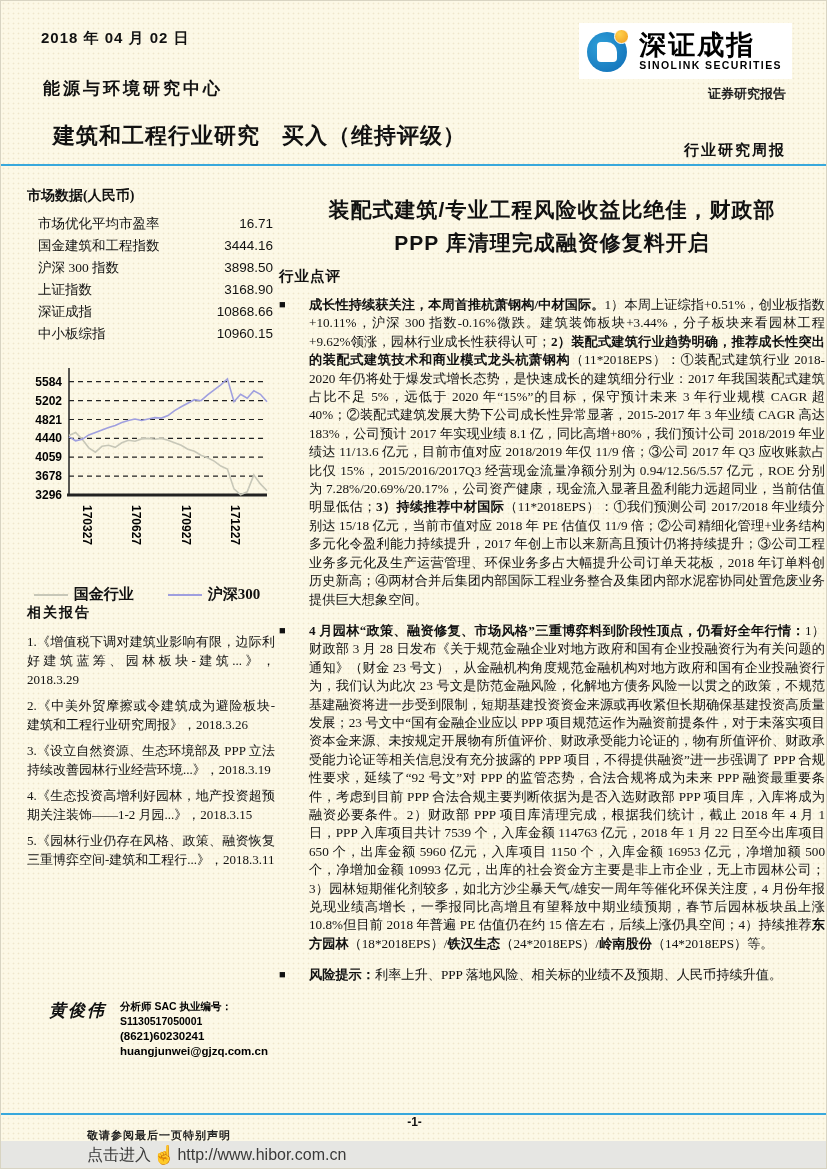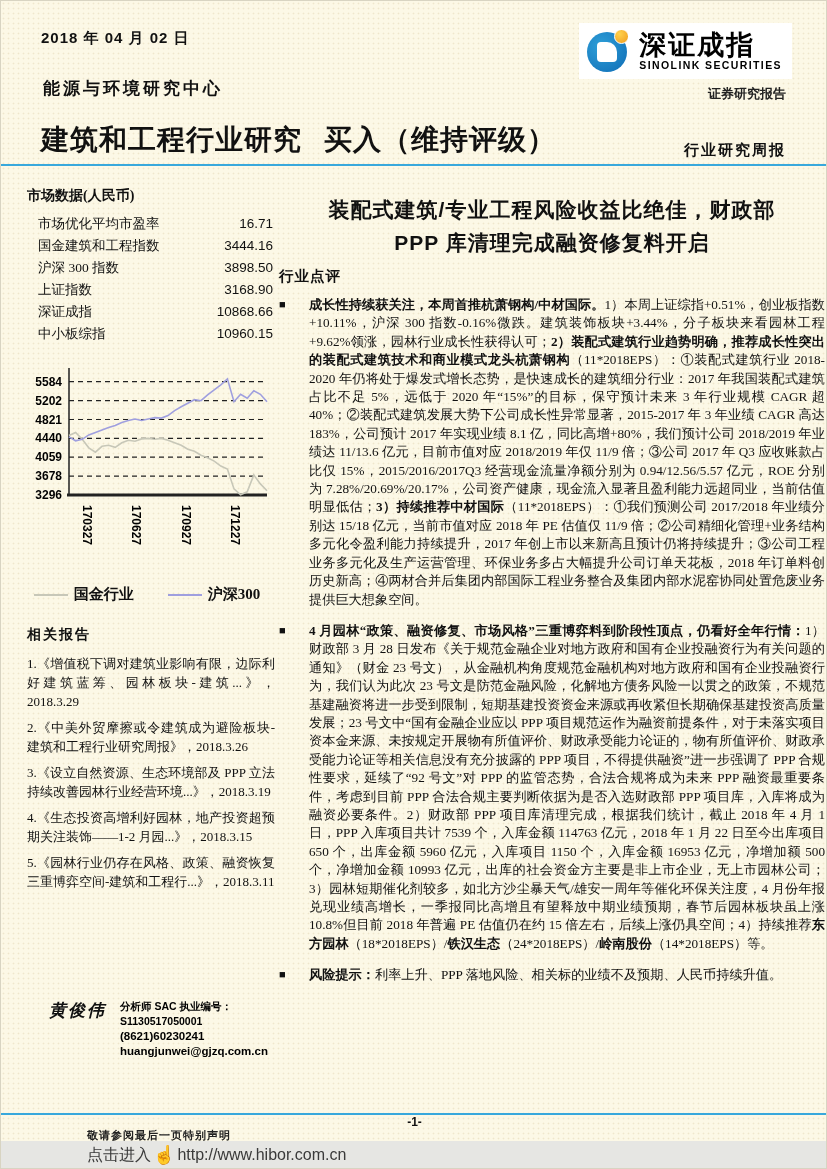--- a/index.html
+++ b/index.html
@@ -26,39 +26,39 @@
   .logo-circle{ position:absolute; left:0; top:3px; width:40px; height:40px; border-radius:50%;
     background:radial-gradient(circle at 35% 35%, #2e9fd8, #0f6cb5);}
   .logo-square{ position:absolute; left:10px; top:13px; width:20px; height:20px; background:#fff; border-radius:4px 10px 4px 4px;}
   .logo-ball{ position:absolute; right:2px; top:0; width:15px; height:15px; border-radius:50%;
     background:radial-gradient(circle at 35% 30%, #ffd24d, #f09b1d); border:1px solid #fff;}
   .logo-text{ display:flex; flex-direction:column; line-height:1.05;}
   .logo-cn{ font-family:"Liberation Sans",sans-serif; font-weight:bold; font-size:27px; letter-spacing:2px; color:#000;}
   .logo-en{ font-family:"Liberation Sans",sans-serif; font-weight:bold; font-size:10.5px; letter-spacing:1.4px; color:#000;}
   .report-type{ position:absolute; top:84px; right:40px; font-size:13px; font-weight:bold; color:#222;margin-left:44px;}
   .center-name{ position:absolute; top:76px; left:42px; font-weight:bold; font-size:17px; letter-spacing:3px;}
-  .industry-line{ position:absolute; top:120px; left:40px; font-family:"Liberation Sans",sans-serif; font-weight:bold; font-size:28px; letter-spacing:1px;}
+  .industry-line{ position:absolute; top:120px; left:52px; font-family:"Liberation Sans",sans-serif; font-weight:bold; font-size:22px; letter-spacing:1px;}
   .industry-line .gap{ display:inline-block; width:22px;}
   .weekly{ position:absolute; top:140px; right:40px; font-weight:bold; font-size:15px; letter-spacing:2px;}
   .rule-top{ position:absolute; top:163px; left:0; width:827px; height:2px; background:#38a8dc;}
   
   .sidebar{ position:absolute; left:18px; top:180px; width:256px;}
   .md-title{ font-weight:bold; font-size:14px; margin-left:8px; margin-top:6px;}
   .md-table{ margin-top:8px; margin-left:19px; margin-right:2px;}
   .mrow{ display:flex; justify-content:space-between; font-size:13.5px; line-height:22px;}
   .mrow .ml{ color:#111;}
   .mrow .mv{ font-family:"Liberation Sans",sans-serif; font-size:13.5px;}
   .chart-wrap{ margin-top:18px;}
   .chart-svg{ display:block;}
   .ytick{ font:bold 12px "Liberation Sans",sans-serif; fill:#000;}
   .xtick{ font:bold 12px "Liberation Sans",sans-serif; fill:#000;}
   .legend{ display:flex; justify-content:center; gap:34px; margin-top:10px;}
   .legend-item{ display:flex; align-items:center; gap:6px; font-weight:bold; font-size:15px;margin-top:8px;}
   .legend-swatch{ display:inline-block; width:34px; height:0; border-top:2px solid #999;}
-  .rr-title{ font-weight:bold; font-size:14px; margin-left:8px; margin-top:22px; letter-spacing:2px;}
+  .rr-title{ font-weight:bold; font-size:14px; margin-left:8px; letter-spacing:2px;}
   .rr-list{ margin-top:10px; margin-left:8px;}
   .report-item{ font-size:13px; line-height:19px; text-align:justify; margin-bottom:7px;}
   .analyst{ position:absolute; left:30px; top:818px; width:230px; display:flex; gap:14px;}
   .an-name{ font-weight:bold; font-size:17px; letter-spacing:2px; font-style:italic; white-space:nowrap;}
   .an-details{ font-family:"Liberation Sans",sans-serif; font-weight:bold; font-size:10.5px; line-height:15px; color:#000;}
   .an-details .mono{ font-size:11.5px;}
   
   .main{ position:absolute; left:278px; top:192px; width:546px;}
   .main-title{ text-align:center; font-family:"Liberation Sans",sans-serif; font-weight:bold; font-size:21px; line-height:33px; letter-spacing:1px;}
   .section-label{ font-weight:bold; font-size:14.5px; margin-top:8px; letter-spacing:1px;}

